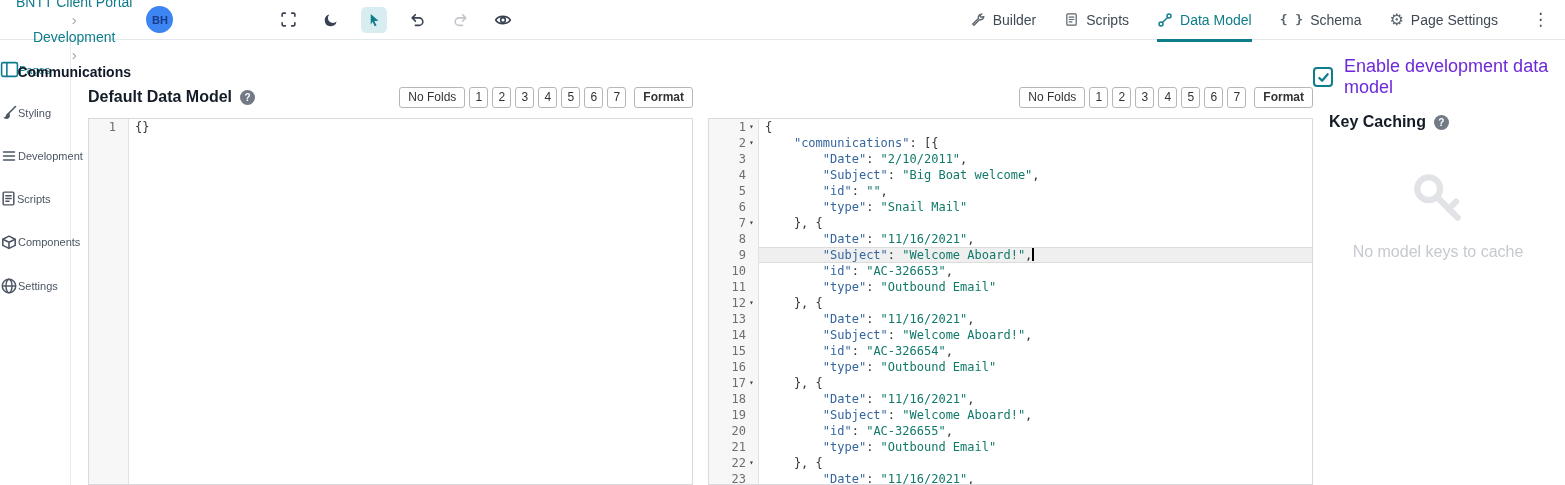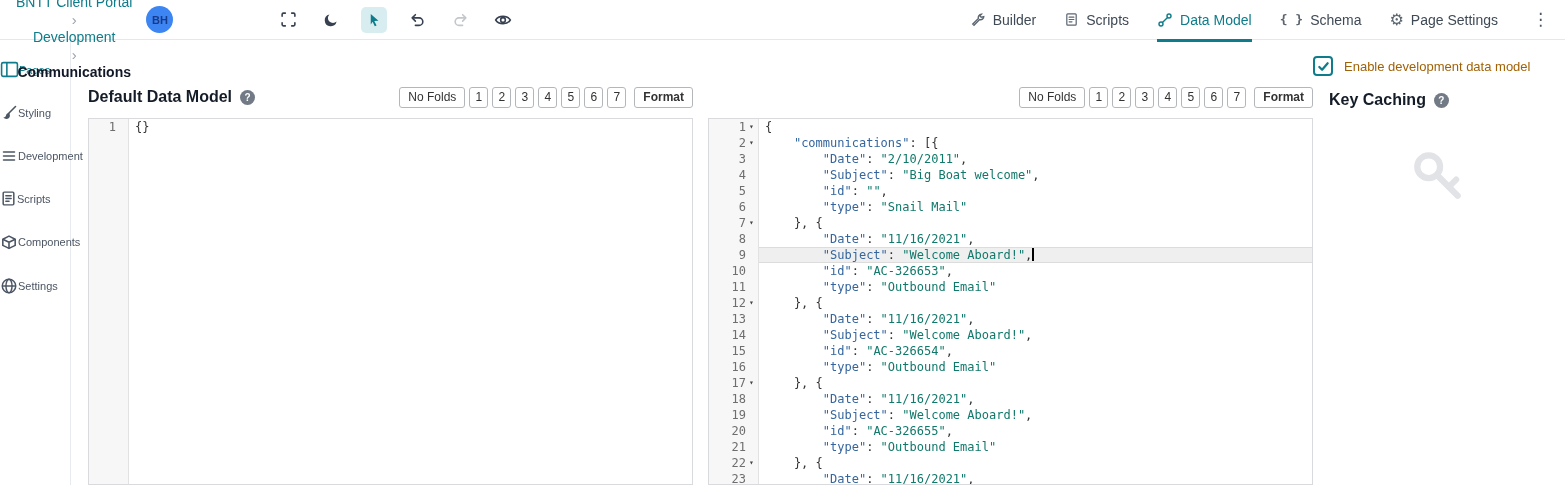--- a/index.html
+++ b/index.html
@@ -86,21 +86,21 @@
   .tok-s{color:var(--str);}
   .cm-cursor{display:inline-block;width:1.5px;height:13px;background:#000;
     vertical-align:-2px;animation:blink 1.1s steps(2,start) infinite;}
   @keyframes blink{50%{opacity:0;}}
 
   
   .right-panel{position:absolute;left:1313px;top:56px;width:250px;}
   .enable-row{display:flex;align-items:center;gap:11px;cursor:pointer;}
   .checkbox{width:20px;height:20px;border:2px solid var(--accent);border-radius:4px;
     display:flex;align-items:center;justify-content:center;background:#fff;flex:0 0 20px;}
-  .enable-label{font-size:13px;color:#a16207;}
+  .enable-label{font-size:18px;color:#6d28d9;}
   .kc-head{display:flex;align-items:center;margin-top:15px;padding-left:16px;}
   .kc-empty{margin-top:38px;display:flex;flex-direction:column;align-items:center;gap:16px;}
   .kc-empty-text{font-size:16px;color:#c6c9ce;}
 </style>
 </head>
 <body>
 
 <div class="header">
   <div class="breadcrumb">
     <span class="crumb">Apps</span>
@@ -485,14 +485,15 @@
     <span class="help-icon">?</span>
   </div>
   <div class="kc-empty">
     <span>
       <svg width="58" height="58" viewBox="0 0 56 56" fill="none" stroke="#e2e3e6" stroke-width="6" stroke-linecap="round">
         <circle cx="19" cy="19" r="11"></circle>
           <path d="M27.5 27.5L47 47"></path>
           <path d="M38.5 38.5l7-7"></path>
       </svg>
     </span>
+    <div class="kc-empty-text">No model keys to cache</div>
   </div>
 </div>
 
 </body></html>

